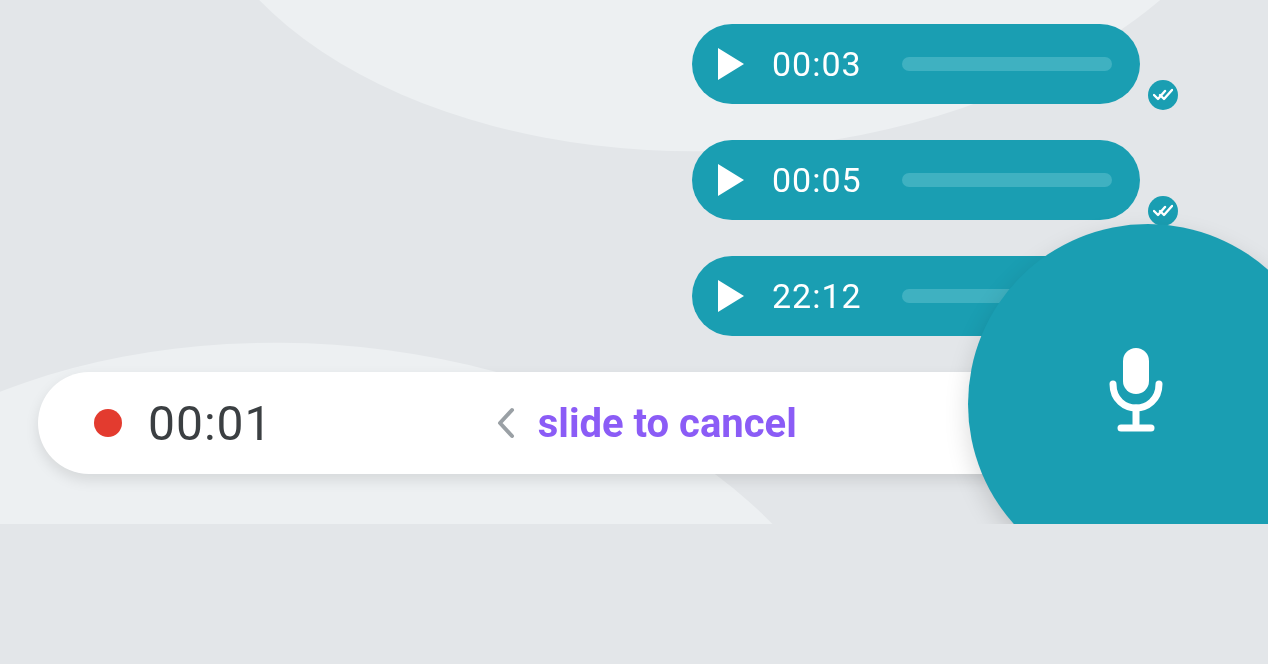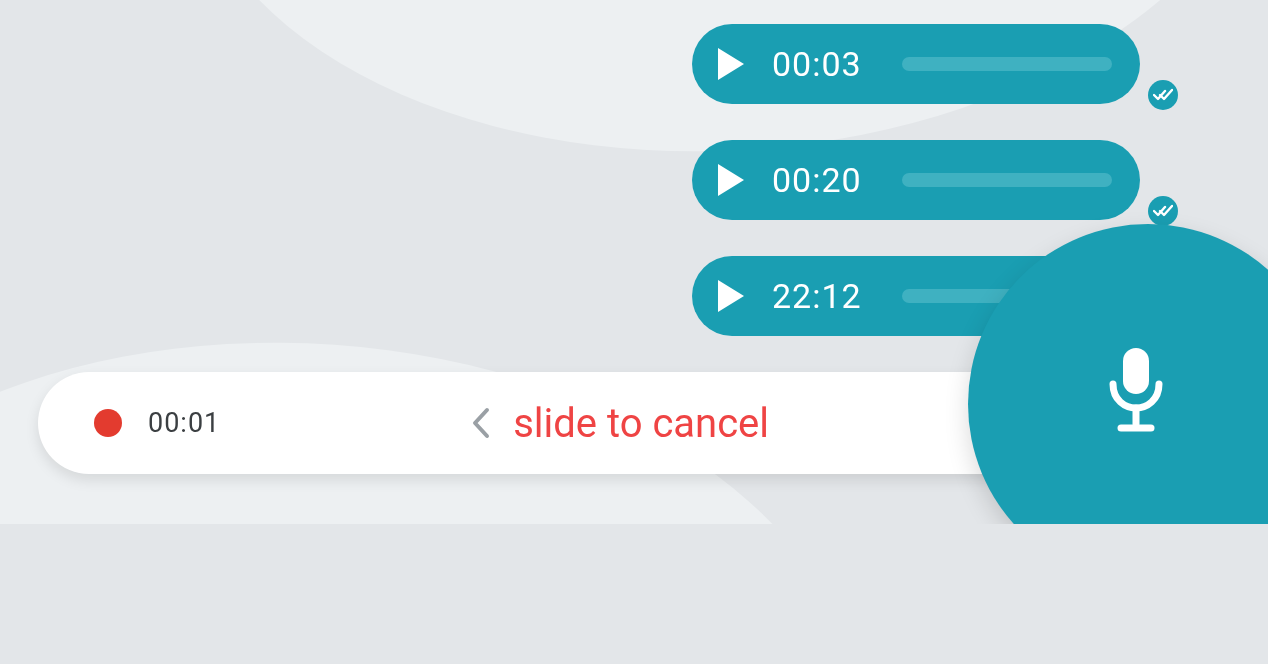--- a/index.html
+++ b/index.html
@@ -122,40 +122,40 @@
     box-sizing: border-box;
   }
   .rec-dot {
     width: 28px;
     height: 28px;
     background: #e33b2f;
     border-radius: 50%;
     margin-right: 26px;
   }
   .rec-time {
-    font-size: 27px;
+    font-size: 48px;
     color: #3b3f42;
     letter-spacing: 1px;
     font-weight: 400;
   }
   .slide-wrap {
     flex: 1;
     display: flex;
     align-items: center;
     justify-content: center;
     color: #9aa0a5;
   }
   .chev {
     margin-right: 22px;
     display: inline-flex;
   }
   .slide-text {
     font-size: 40px;
-    font-weight: 400;
-    color: #ef4444;
+    font-weight: 700;
+    color: #8b5cf6;
   }
 
   
   .mic-button {
     position: absolute;
     right: -60px;
     bottom: -60px;
     width: 360px;
     height: 360px;
     background: #1a9eb2;
@@ -187,21 +187,21 @@
         <svg width="20" height="14" viewBox="0 0 20 14" fill="none">
           <path d="M1 7 L5 11 L12 3" stroke="#ffffff" stroke-width="2.4" stroke-linecap="round" stroke-linejoin="round"></path>
           <path d="M7 7 L11 11 L19 2" stroke="#ffffff" stroke-width="2.4" stroke-linecap="round" stroke-linejoin="round"></path>
         </svg>
       </div>
     </div>
 
     <div class="msg-row">
       <div class="voice-pill">
         <div class="play-btn"></div>
-        <span class="vm-time">00:20</span>
+        <span class="vm-time">00:05</span>
         <div class="progress"></div>
       </div>
       <div class="status-badge read">
         <svg width="20" height="14" viewBox="0 0 20 14" fill="none">
           <path d="M1 7 L5 11 L12 3" stroke="#ffffff" stroke-width="2.4" stroke-linecap="round" stroke-linejoin="round"></path>
           <path d="M7 7 L11 11 L19 2" stroke="#ffffff" stroke-width="2.4" stroke-linecap="round" stroke-linejoin="round"></path>
         </svg>
       </div>
     </div>
 

